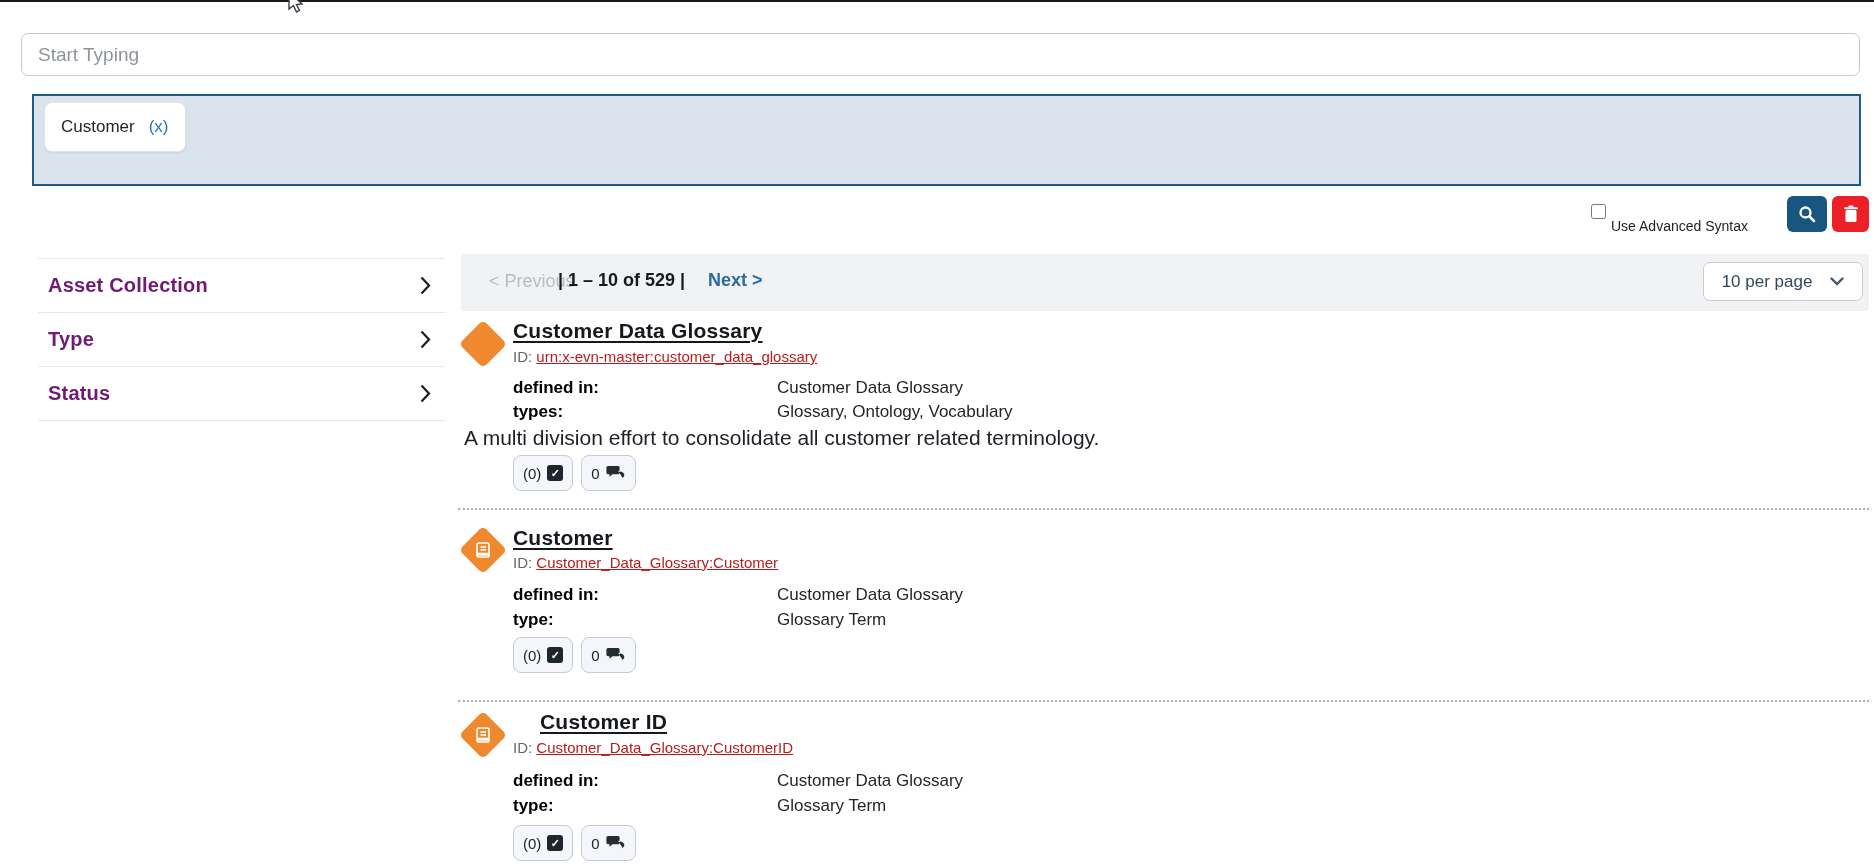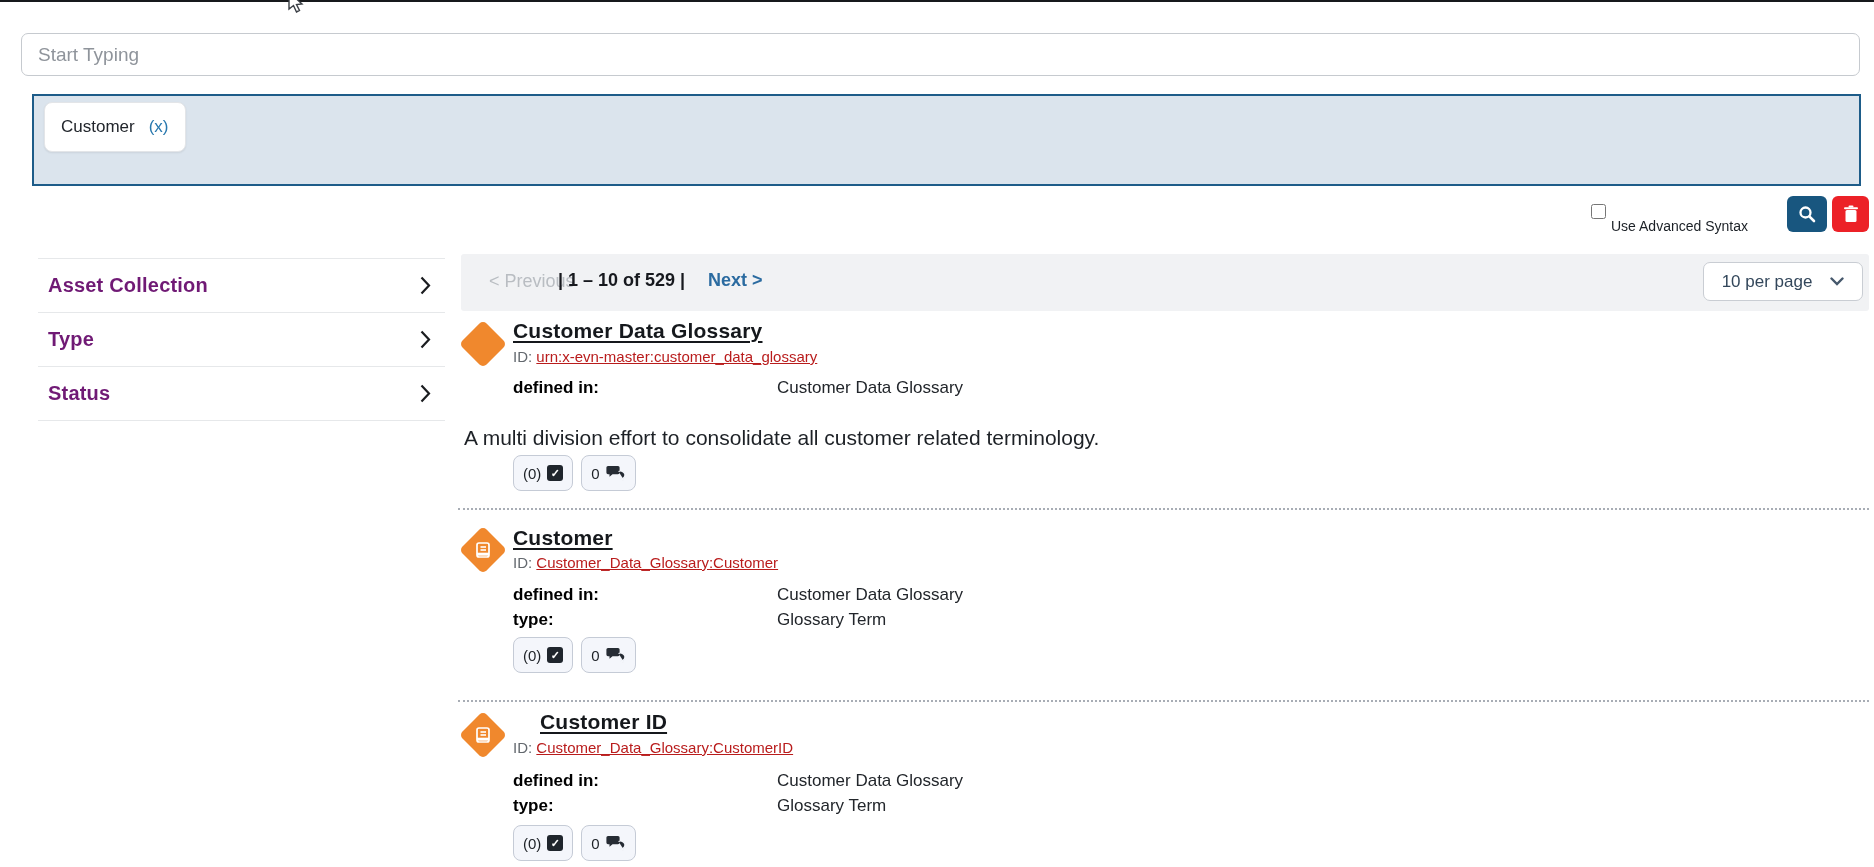--- a/index.html
+++ b/index.html
@@ -149,20 +149,24 @@
     </div>
     <a class="r-title" style="top:4px;">Customer Data Glossary</a>
     <div class="r-idline" style="top:33px;">
       <span>ID:</span>
       <a>urn:x-evn-master:customer_data_glossary</a>
     </div>
     <div class="r-row" style="top:63px;">
       <span class="r-label">defined in:</span>
       <span class="r-value">Customer Data Glossary</span>
     </div>
+    <div class="r-row" style="top:87px;">
+      <span class="r-label">types:</span>
+      <span class="r-value">Glossary, Ontology, Vocabulary</span>
+    </div>
     <div class="r-desc" style="top:111px;">A multi division effort to consolidate all customer related terminology.</div>
     <div class="badges" style="top:140px;">
       <span class="badge">
         <span>(0)</span>
         <span class="checkglyph">✓</span>
       </span>
       <span class="badge">
         <span>0</span>
         <svg width="20" height="16" viewBox="0 0 20 16">
           <path d="M2 1 h10 a1.6 1.6 0 0 1 1.6 1.6 v5 a1.6 1.6 0 0 1 -1.6 1.6 h-5.5 l-3 2.6 v-2.6 h-1.5 a1.6 1.6 0 0 1 -1.6 -1.6 v-5 A1.6 1.6 0 0 1 2 1 Z" fill="#262c34"></path>

